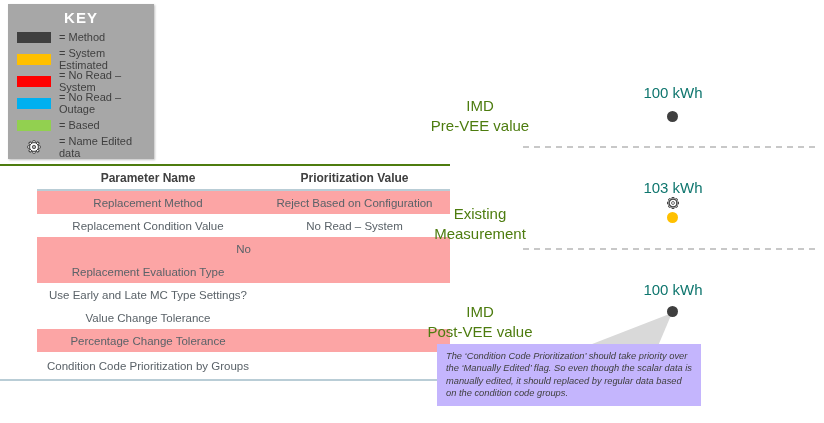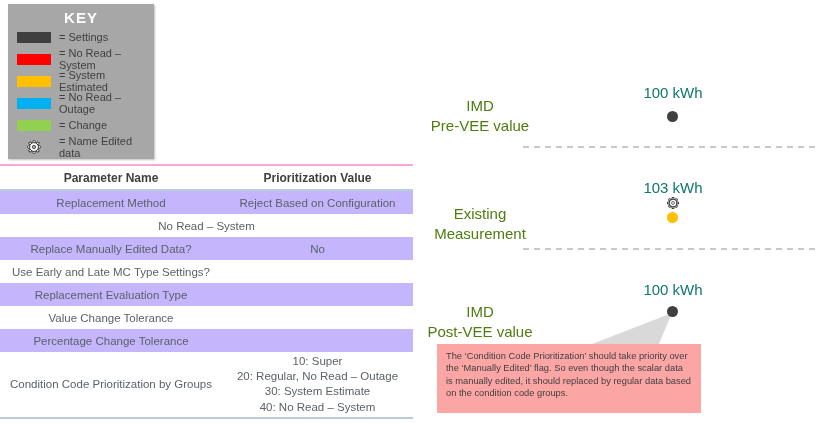--- a/index.html
+++ b/index.html
@@ -16,29 +16,29 @@
     margin-top:5px; text-align:center; color:#FFFFFF;
     font-size:15px; font-weight:bold; letter-spacing:1px;
   }
   .key-item { display:flex; align-items:center; height:22px; padding-left:9px; }
   .key-swatch { width:34px; height:11px; flex:0 0 34px; margin-right:8px; }
   .key-gearwrap { width:34px; flex:0 0 34px; margin-right:8px; text-align:center; line-height:0; }
   .key-label { font-size:11px; color:#3F3F3F; }
   
   .ptable {
     position:absolute; left:0; top:164px; width:413px;
-    border-top:2px solid #f9a8d4; border-bottom:2px solid #B9CDD6;
-    font-size:11.5px; color:#5A6268;
+    border-top:2px solid #4d7c0f; border-bottom:2px solid #B9CDD6;
+    font-size:11.5px; color:#5A6268;padding-left:37px;
   }
   .prow { display:flex; align-items:center; min-height:23px; }
   .prow.header {
     font-weight:bold; color:#404040; font-size:12px;
     border-bottom:2px solid #B9CDD6;
   }
-  .prow.striped { background:#c4b5fd; }
+  .prow.striped { background:#fca5a5; }
   .cell { text-align:center; }
   .c1 { width:222px; flex:0 0 222px; }
   .c2 { flex:1; }
   .prow.tall { padding:2px 0; }
   .pre { white-space:pre-line; line-height:1.32; }
   
   .sec-label {
     position:absolute; width:130px; text-align:center;
     font-size:15px; color:#4d7c0f; line-height:1.35; white-space:pre-line;
   }
@@ -48,51 +48,51 @@
   }
   .dot { position:absolute; width:11px; height:11px; border-radius:50%; z-index:3; }
   .dash-line {
     position:absolute; height:2px; width:297px;
     background:repeating-linear-gradient(90deg,#C8C8C8 0 6px,transparent 6px 11px);
   }
   .gear { line-height:0; }
   .gear-free { position:absolute; z-index:3; line-height:0; }
   .callout {
     position:absolute; left:437px; top:344px; width:264px;
-    background:#fca5a5; padding:6px 9px 14px 9px; box-sizing:border-box;
-    font-size:9.3px; line-height:1.32; color:#404040; z-index:2;
+    background:#c4b5fd; padding:6px 9px 7px 9px; box-sizing:border-box;
+    font-size:9.3px; line-height:1.32; color:#404040; z-index:2;font-style:italic;
   }
   .pointer-svg { position:absolute; left:555px; top:309px; z-index:1; }
 </style>
 </head>
 <body>
 
 <div class="canvas">
 
   <div class="key-box">
     <div class="key-title">KEY</div>
     <div class="key-item">
       <span class="key-swatch" style="background: rgb(63, 63, 63);"></span>
-      <span class="key-label">= Settings</span>
+      <span class="key-label">= Method</span>
+    </div>
+    <div class="key-item">
+      <span class="key-swatch" style="background: rgb(255, 192, 0);"></span>
+      <span class="key-label">= System Estimated</span>
     </div>
     <div class="key-item">
       <span class="key-swatch" style="background: rgb(255, 0, 0);"></span>
       <span class="key-label">= No Read – System</span>
-    </div>
-    <div class="key-item">
-      <span class="key-swatch" style="background: rgb(255, 192, 0);"></span>
-      <span class="key-label">= System Estimated</span>
     </div>
     <div class="key-item">
       <span class="key-swatch" style="background: rgb(0, 176, 240);"></span>
       <span class="key-label">= No Read – Outage</span>
     </div>
     <div class="key-item">
       <span class="key-swatch" style="background: rgb(146, 208, 80);"></span>
-      <span class="key-label">= Change</span>
+      <span class="key-label">= Based</span>
     </div>
     <div class="key-item">
       <span class="key-gearwrap gear">
         <svg width="14" height="14" viewBox="0 0 14 14">
           <g fill="#FFFFFF" stroke="#3F3F3F" stroke-width="1">
             <rect x="5.8" y="0.6" width="2.4" height="12.8" rx="0.6"></rect>
             <rect x="5.8" y="0.6" width="2.4" height="12.8" rx="0.6" transform="rotate(45 7 7)"></rect>
             <rect x="5.8" y="0.6" width="2.4" height="12.8" rx="0.6" transform="rotate(90 7 7)"></rect>
             <rect x="5.8" y="0.6" width="2.4" height="12.8" rx="0.6" transform="rotate(135 7 7)"></rect>
             <circle cx="7" cy="7" r="4.4"></circle>
@@ -107,48 +107,44 @@
   <div class="ptable">
     <div class="prow header">
       <div class="cell c1">Parameter Name</div>
       <div class="cell c2">Prioritization Value</div>
     </div>
     <div class="prow striped">
       <div class="cell c1">Replacement Method</div>
       <div class="cell c2">Reject Based on Configuration</div>
     </div>
     <div class="prow">
+      <div class="cell c1">Replacement Condition Value</div>
       <div class="cell c2">No Read – System</div>
     </div>
     <div class="prow striped">
-      <div class="cell c1">Replace Manually Edited Data?</div>
       <div class="cell c2">No</div>
+    </div>
+    <div class="prow striped">
+      <div class="cell c1">Replacement Evaluation Type</div>
+      <div class="cell c2"></div>
     </div>
     <div class="prow">
       <div class="cell c1">Use Early and Late MC Type Settings?</div>
-      <div class="cell c2"></div>
-    </div>
-    <div class="prow striped">
-      <div class="cell c1">Replacement Evaluation Type</div>
       <div class="cell c2"></div>
     </div>
     <div class="prow">
       <div class="cell c1">Value Change Tolerance</div>
       <div class="cell c2"></div>
     </div>
     <div class="prow striped">
       <div class="cell c1">Percentage Change Tolerance</div>
       <div class="cell c2"></div>
     </div>
     <div class="prow tall">
       <div class="cell c1">Condition Code Prioritization by Groups</div>
-      <div class="cell c2 pre">10: Super
-20: Regular, No Read – Outage
-30: System Estimate
-40: No Read – System</div>
     </div>
   </div>
 
   <div class="sec-label pre" style="left:415px; top:96px;">IMD
 Pre-VEE value</div>
   <div class="val-label" style="left:618px; top:84px;">100 kWh</div>
   <div class="dot" style="left: 667px; top: 111px; background: rgb(63, 63, 63);"></div>
   <div class="dash-line" style="left:523px; top:146px;"></div>
 
   <div class="sec-label pre" style="left:415px; top:204px;">Existing

